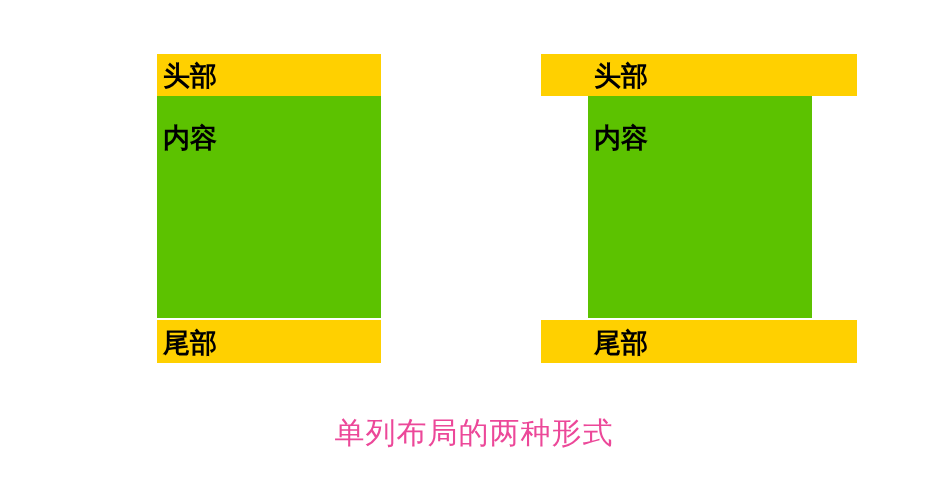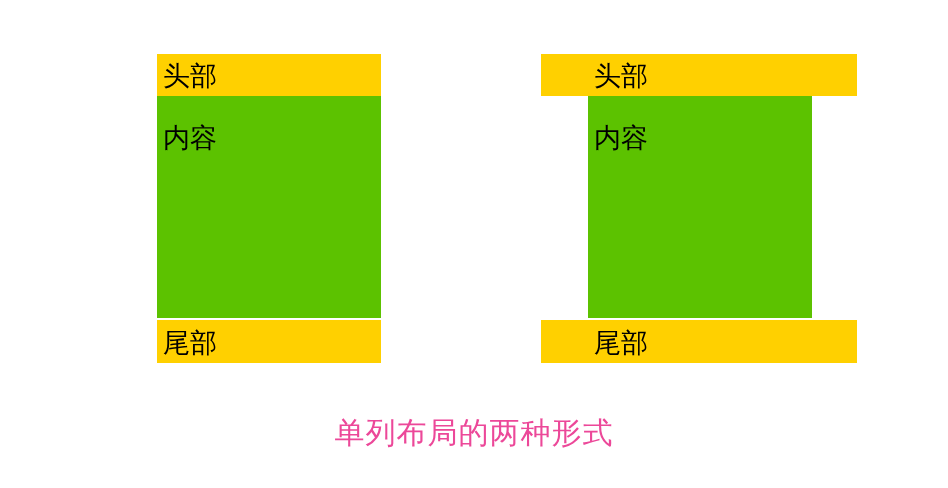--- a/index.html
+++ b/index.html
@@ -30,20 +30,21 @@
   .block-label {
     position: absolute;
     left: 6px;
     top: 50%;
     transform: translateY(-50%);
     font-size: 27px;
     line-height: 1;
     color: #000000;
     white-space: nowrap;
     letter-spacing: 0px;
+    font-weight: bold;
   }
   .header-block .block-label,
   .footer-block .block-label {
     top: 50%;
   }
   .content-block .block-label {
     top: 28px;
     transform: none;
   }
 

